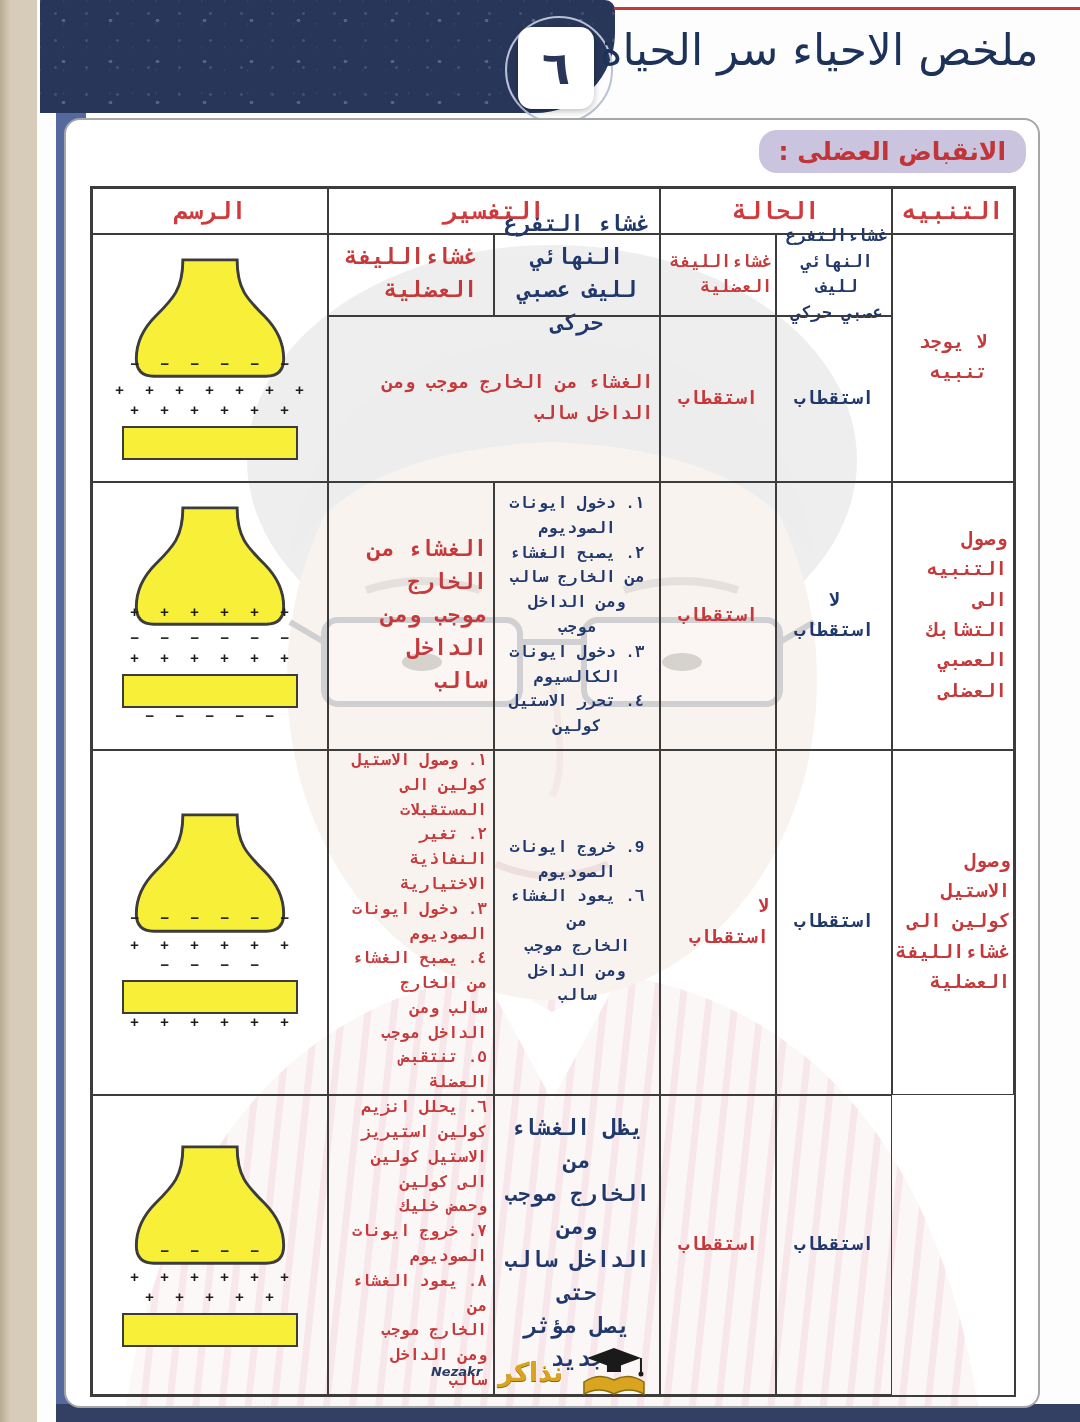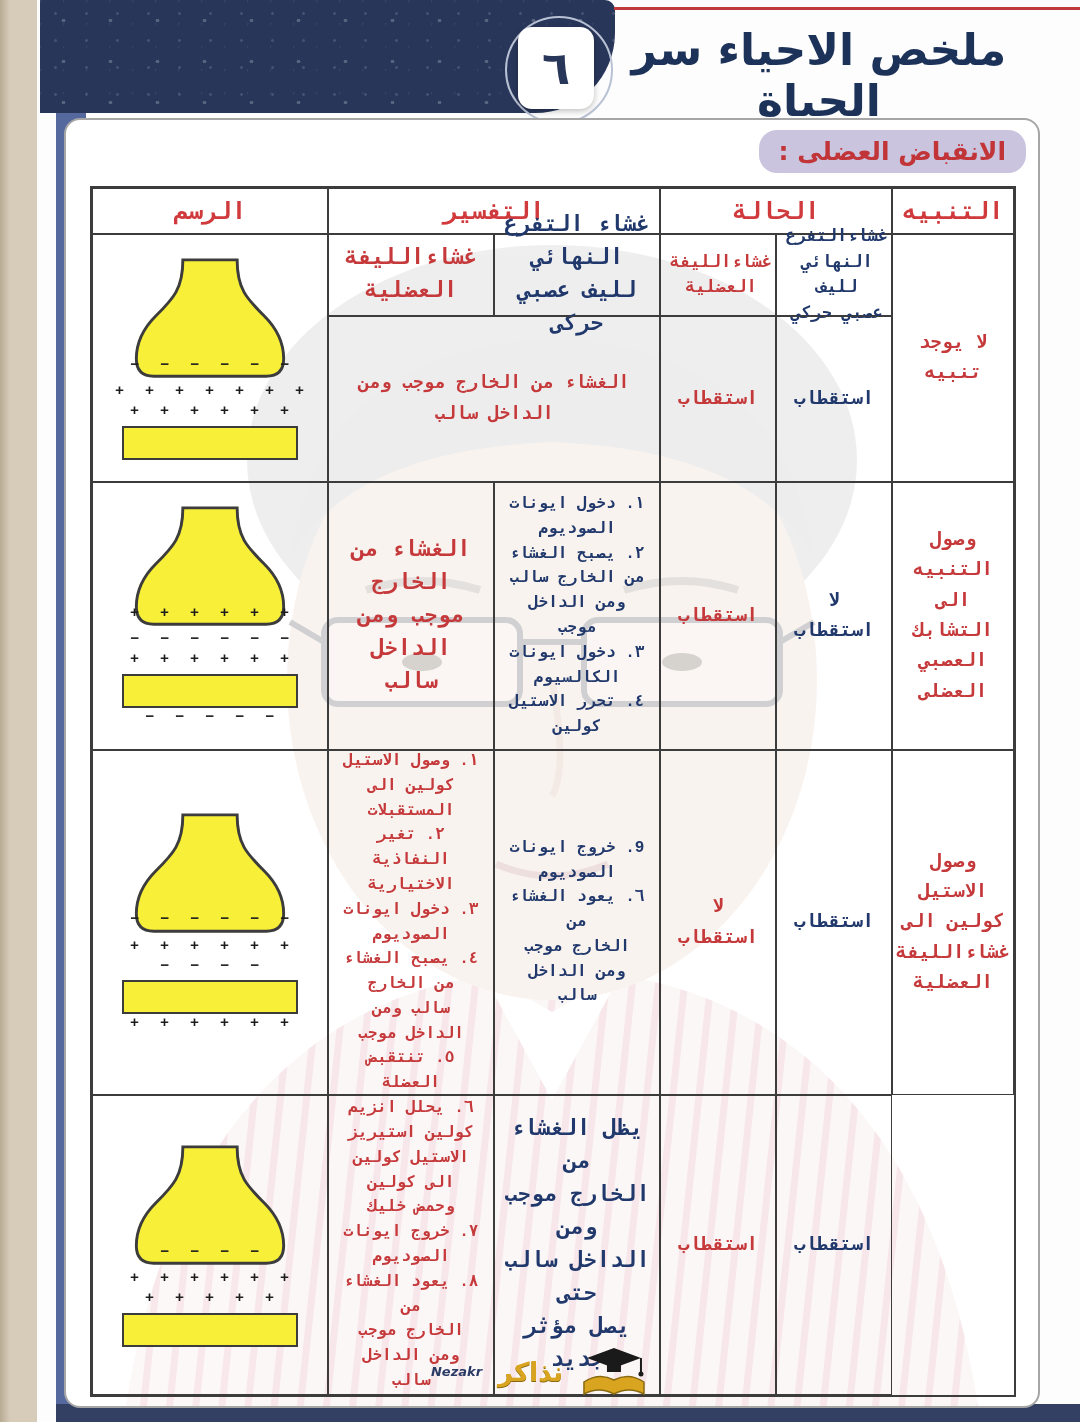--- a/index.html
+++ b/index.html
@@ -21,38 +21,38 @@
           linear-gradient(115deg, rgba(255,255,255,0.07) 1px, transparent 2px);
         background-size:47px 41px,31px 27px,23px 23px;
         border-radius:0 10px 80px 0;}
   .ring{position:absolute;left:505px;top:16px;width:104px;height:104px;border:2px solid #b9c2d4;
         border-radius:50%;background:transparent;}
   .page-card{position:absolute;left:518px;top:27px;width:76px;height:82px;background:#ffffff;
         border-radius:14px;box-shadow:0 2px 6px rgba(0,0,0,0.25);display:flex;align-items:center;
         justify-content:center;font-size:46px;font-weight:bold;color:#28365a;}
   .red-rule{position:absolute;right:0;top:7px;width:466px;height:3px;background:#c0393b;}
   .title{position:absolute;right:36px;top:24px;width:450px;text-align:center;font-size:44px;
-        font-weight:bold;color:#1d3258;letter-spacing:-1px;}
+        font-weight:normal;color:#1d3258;letter-spacing:-1px;}
 
   
   .content{position:absolute;left:64px;top:118px;width:972px;height:1286px;border:2px solid #a6a6a6;
         border-radius:16px;background:#ffffff;overflow:hidden;}
   .photo{position:absolute;left:0;top:0;width:972px;height:1286px;opacity:0.27;pointer-events:none;}
   .section-label{position:absolute;top:10px;right:12px;background:#cbc4df;color:#c13437;
         font-weight:bold;font-size:25px;padding:7px 20px;border-radius:18px;z-index:3;}
 
   
   .tbl{position:absolute;top:66px;right:22px;width:922px;direction:rtl;display:grid;
         grid-template-columns:122px 116px 116px 166px 166px 236px;
         grid-template-rows:46px 82px 166px 268px 345px 300px;
         border:2px solid #3c3c3c;z-index:2;}
   .c{border:1px solid #3c3c3c;display:flex;align-items:center;justify-content:center;
         text-align:center;padding:6px;font-weight:bold;background:transparent;font-family:Liberation Mono, monospace;}
   .hdr{color:#d03a3c;font-size:24px;}
-  .red{color:#c5393b;}
+  .red{color:#c5393b;text-align:right;}
   .navy{color:#20386b;}
   .pre{white-space:pre-line;}
   .fs17{font-size:17px;line-height:1.5;padding-left:12px;}
   .fs18{font-size:22px;line-height:1.5;}
   .fs19{font-size:18px;line-height:1.7;}
   .fs20{font-size:19px;line-height:1.6;}
   .list{font-size:16px;line-height:1.55;white-space:pre-line;padding:8px 6px;}
 
   
   .drawcell{flex-direction:column;gap:1px;}

